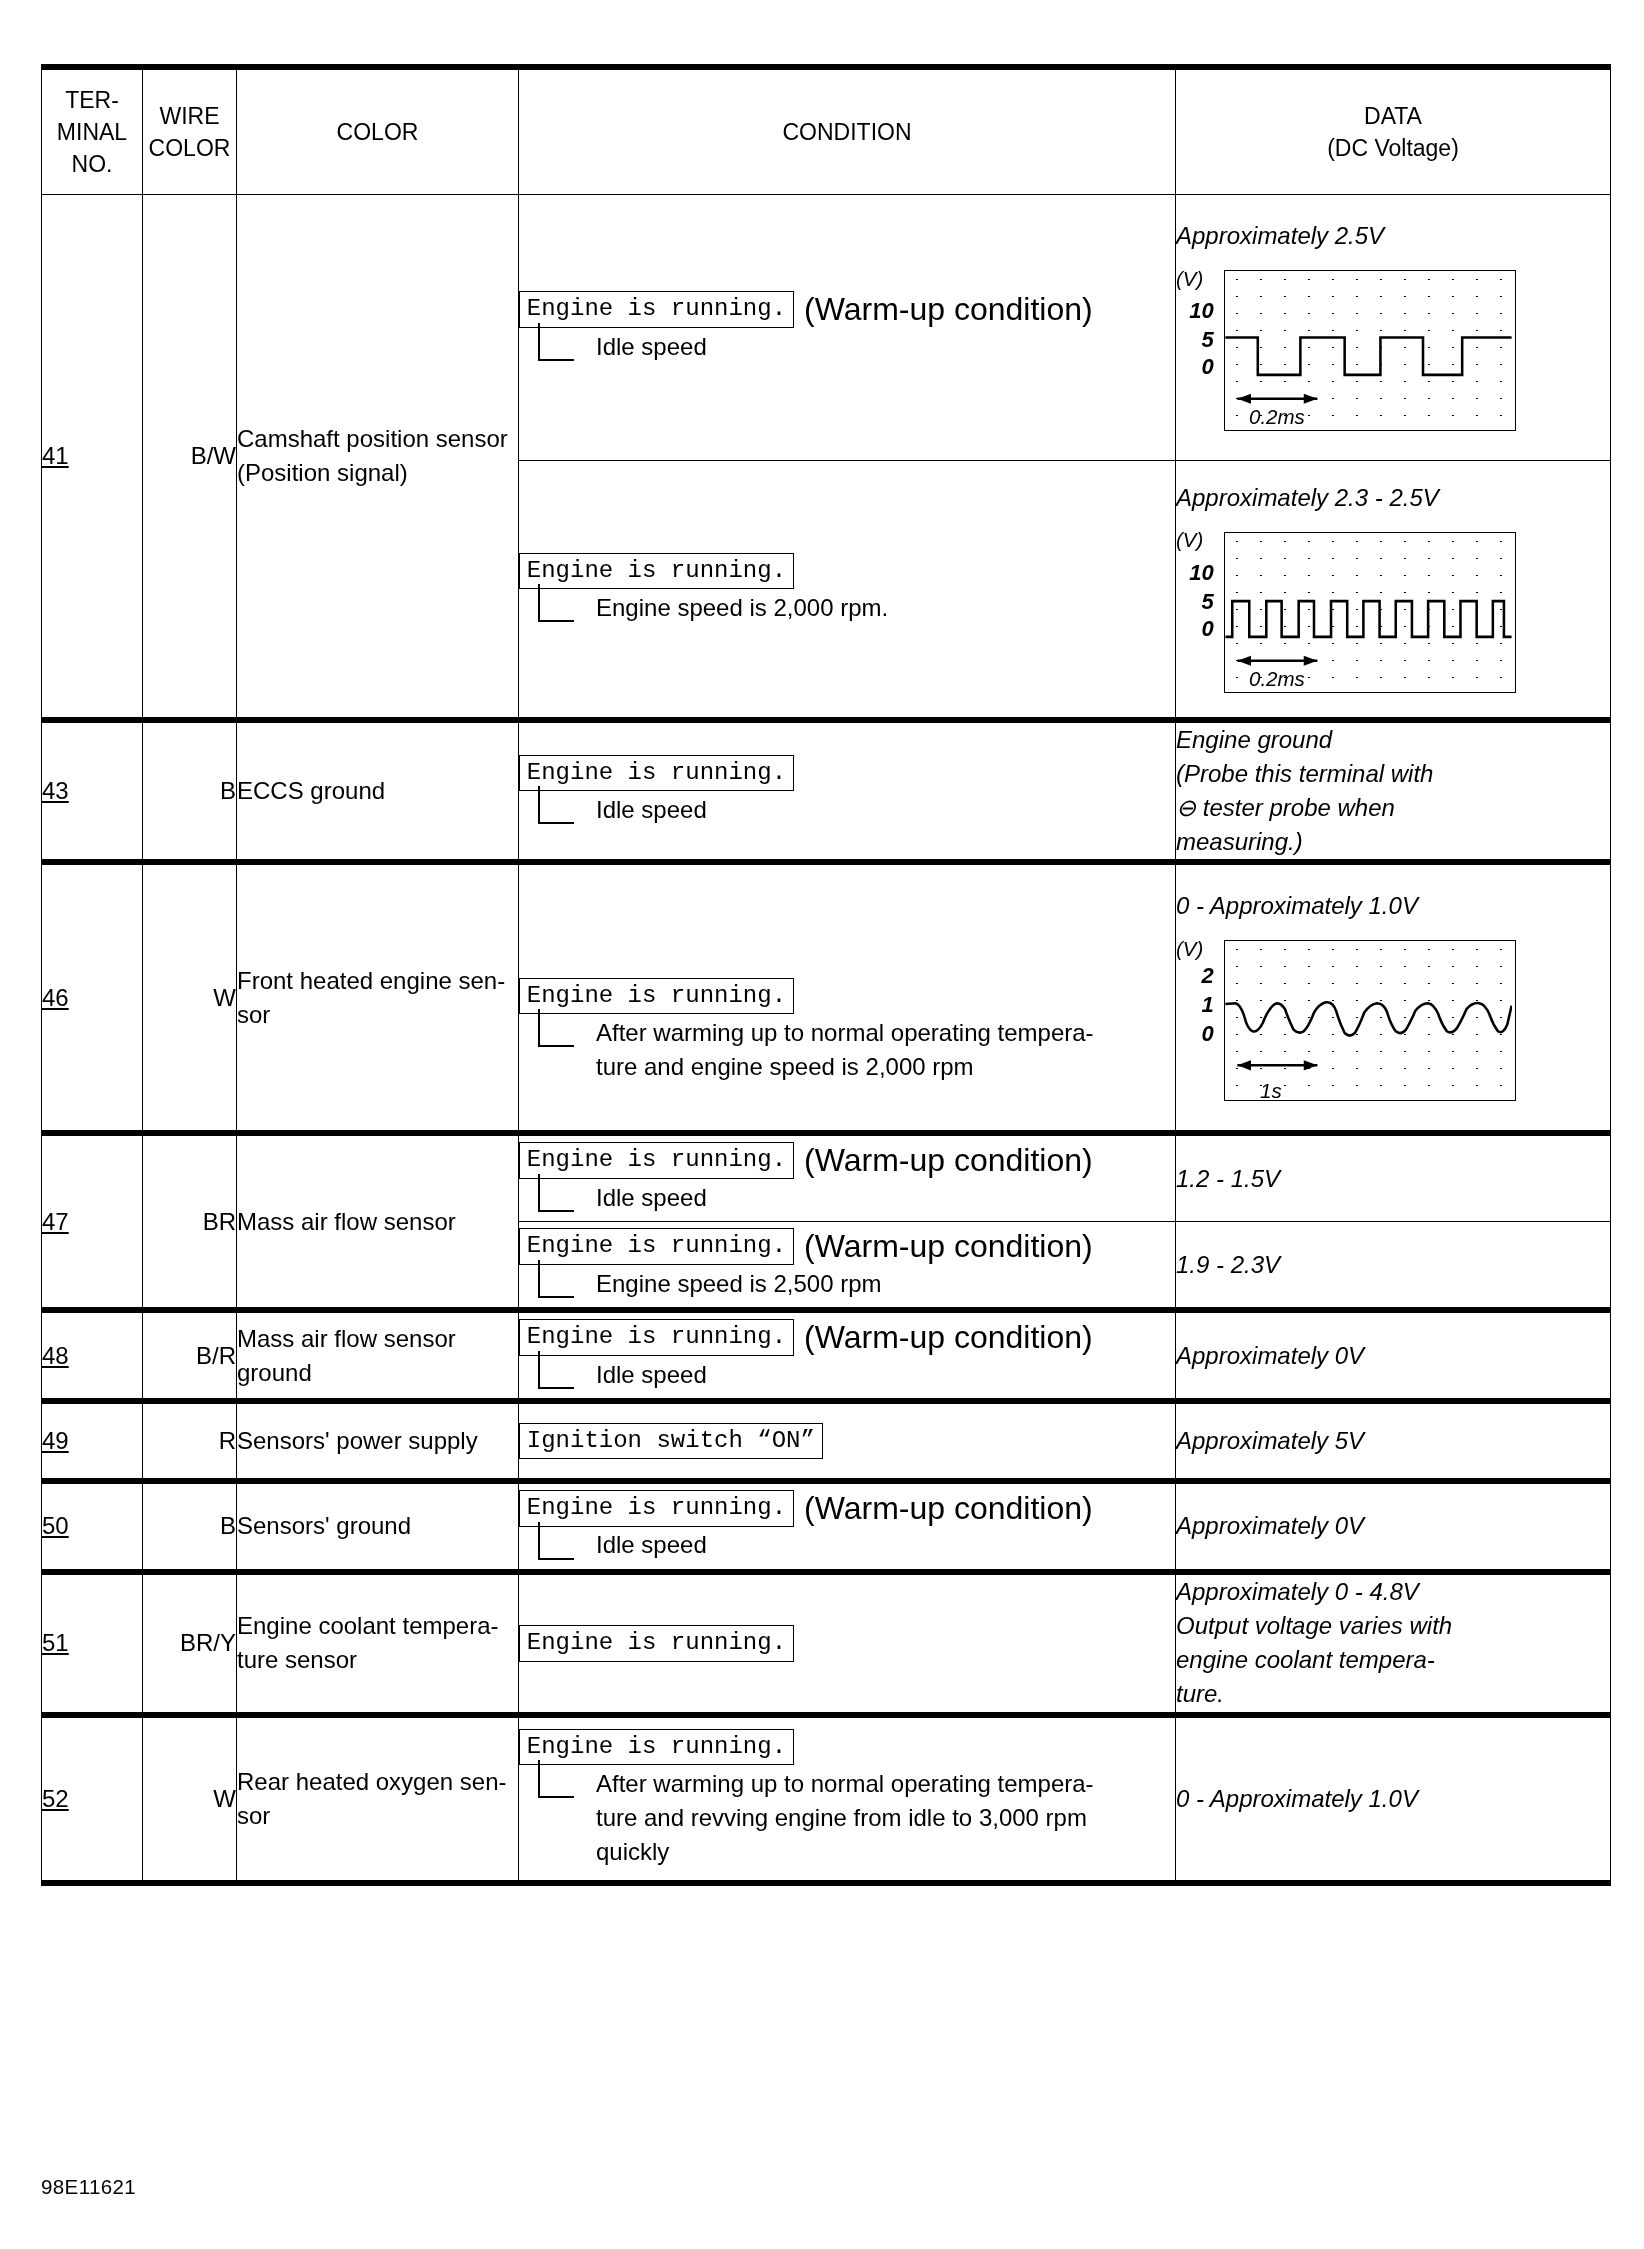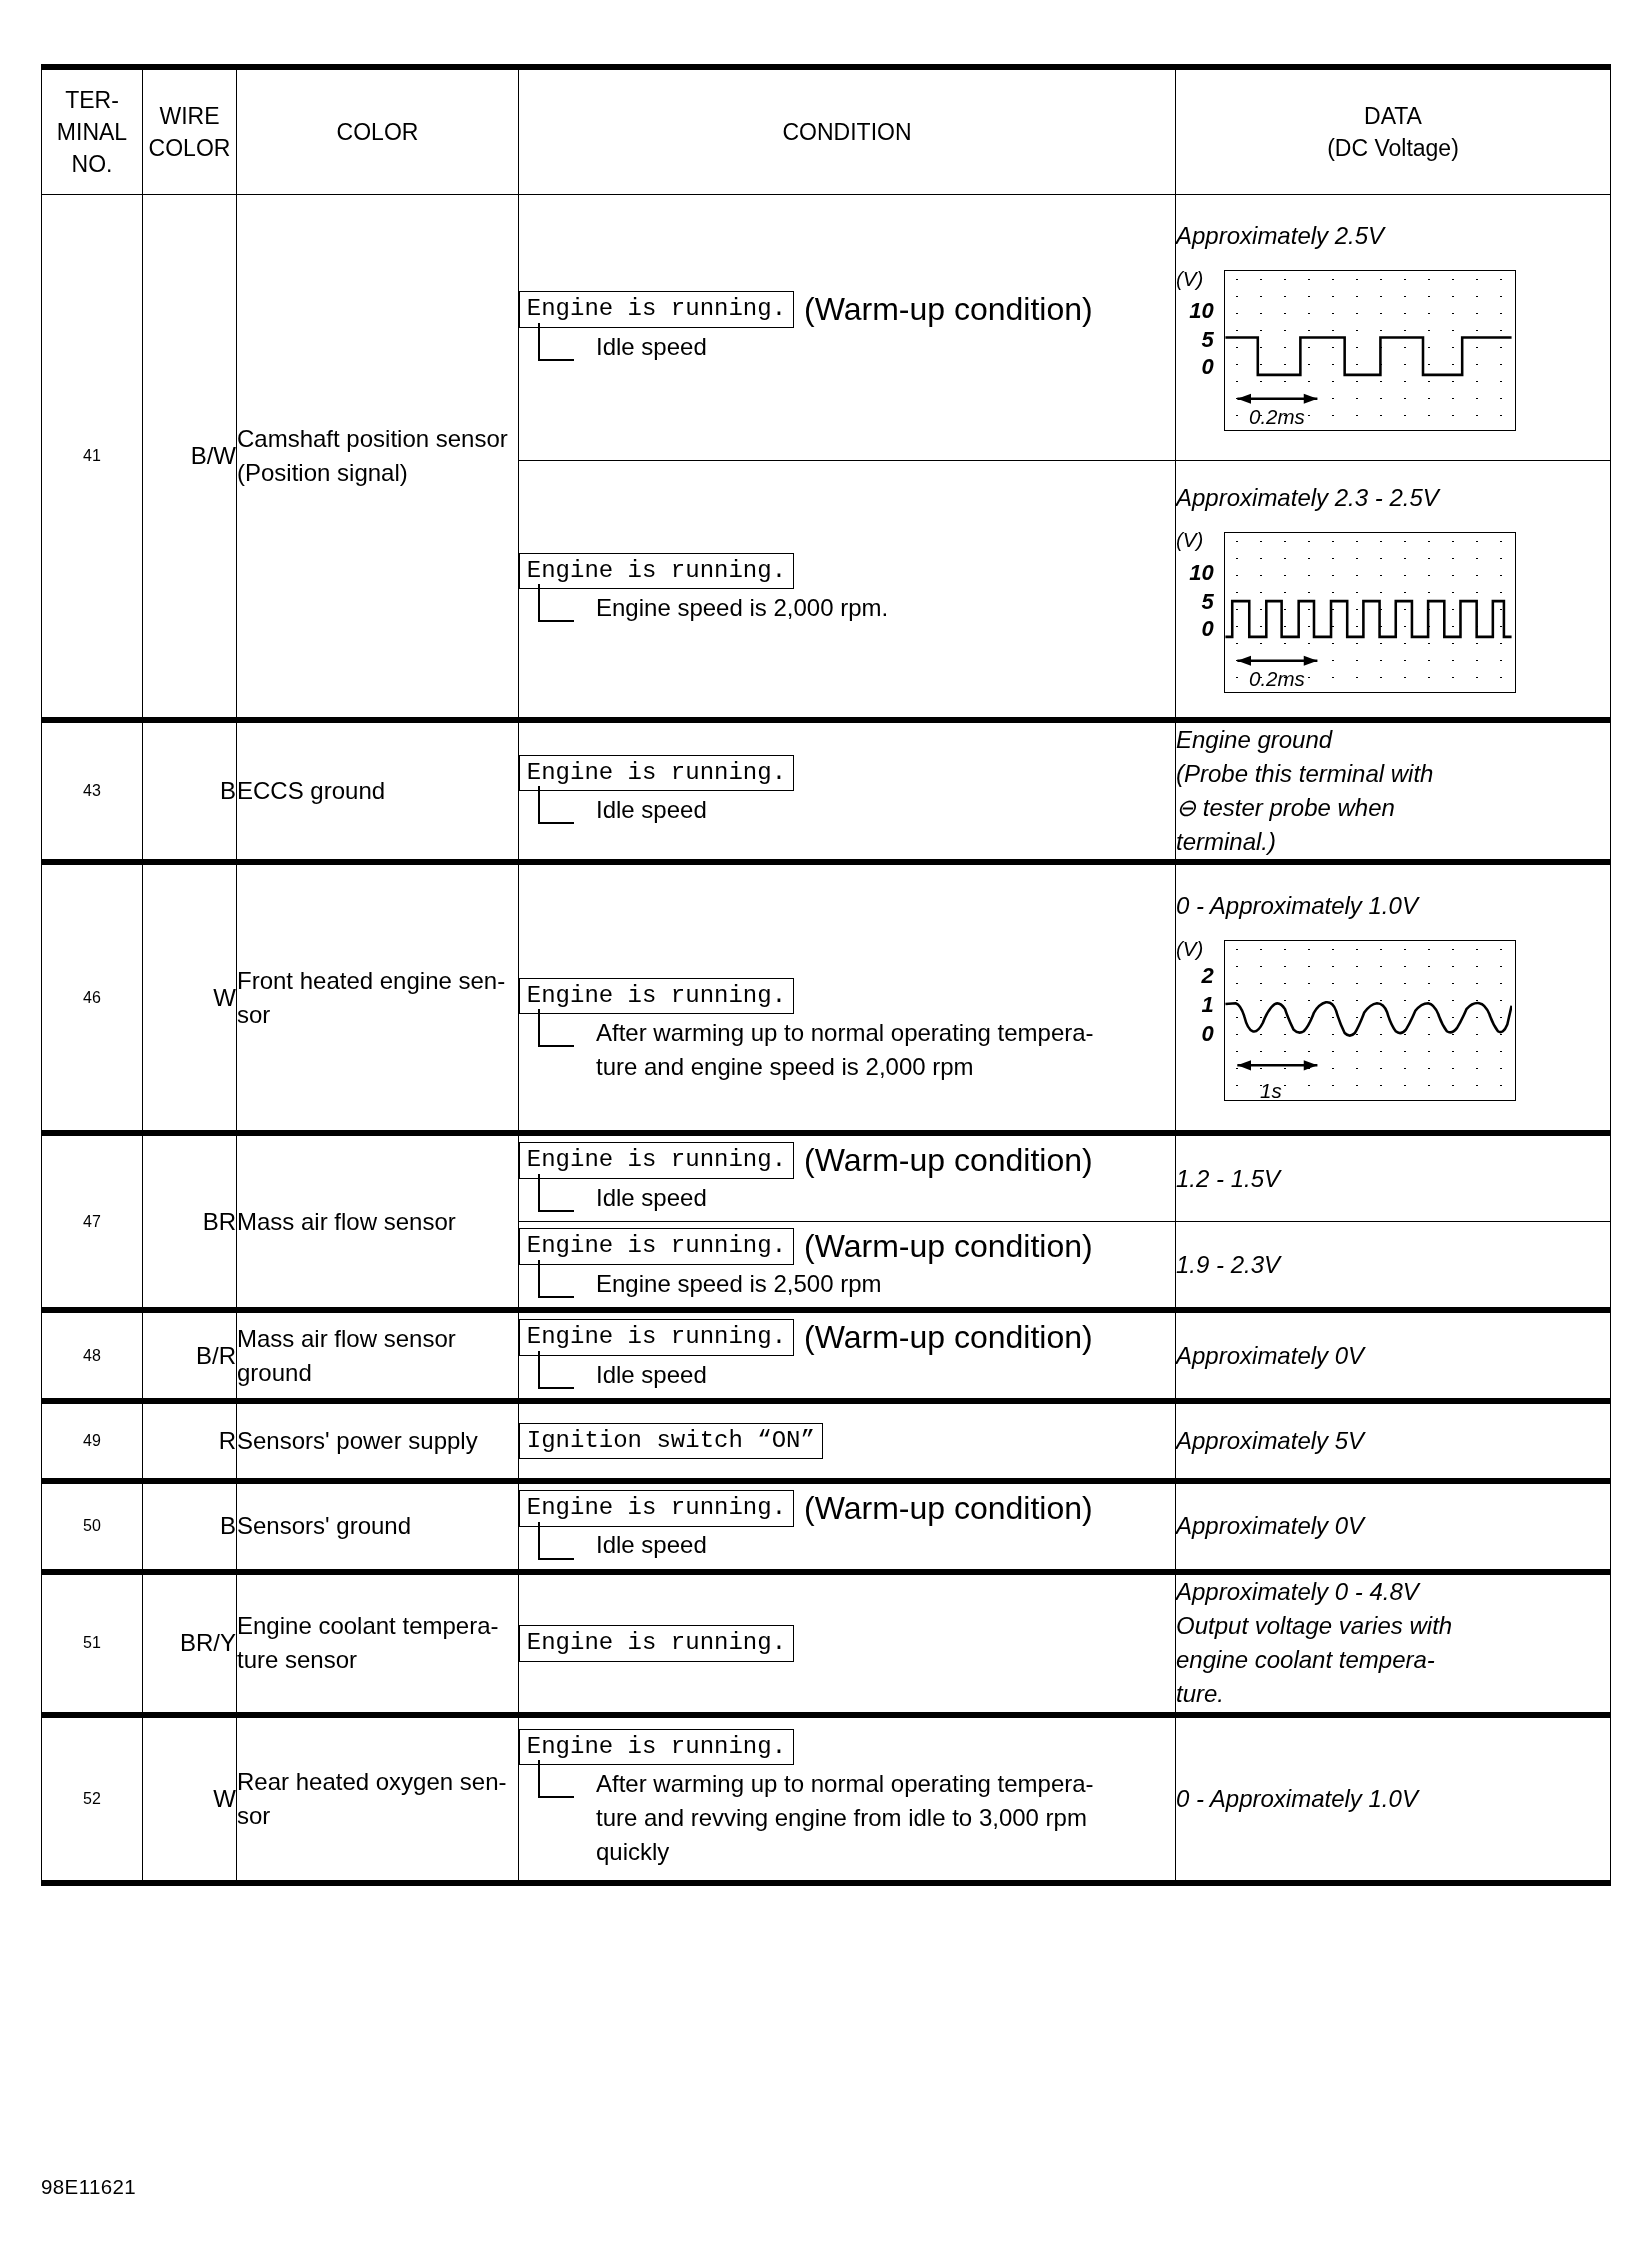--- a/index.html
+++ b/index.html
@@ -48,21 +48,21 @@
   col.c-cond { width: 657px; }
   col.c-data { width: 435px; }
 
   .hdr {
     text-align: center;
     font-size: 23px;
     line-height: 32px;
     height: 124px;
     padding: 5.1px 3.4px;
   }
-  .term-no { text-align: center; font-size: 16px; }
+  .term-no { font-size: 24px; text-decoration: underline; }
   .wire { text-align: right; font-size: 24px; }
   .item { font-size: 24px; line-height: 34px; padding: 12px 15.4px; }
   .data { font-size: 24px; line-height: 34px; padding: 12px 13.7px; vertical-align: top; font-style: italic;}
   .data-mid { vertical-align: middle; }
 
   
   .cond {
     padding: 15.4px 15.4px 15.4px 19px;
     font-size: 24px;
     line-height: 34px;
@@ -268,21 +268,21 @@
       </div>
       <div class="sub">
         <span class="elbow"></span>
         <span class="txt">Idle speed</span>
       </div>
     </td>
     <td class="data thick-top">
       <div>Engine ground</div>
       <div>(Probe this terminal with</div>
       <div><span>⊖ tester probe when</span></div>
-      <div>terminal.)</div>
+      <div>measuring.)</div>
     </td>
   </tr>
 
   <tr>
     <td class="term-no thick-top">46</td>
     <td class="wire thick-top">W</td>
     <td class="item thick-top">
       <div>Front heated engine sen-</div>
       <div>sor</div>
     </td>

